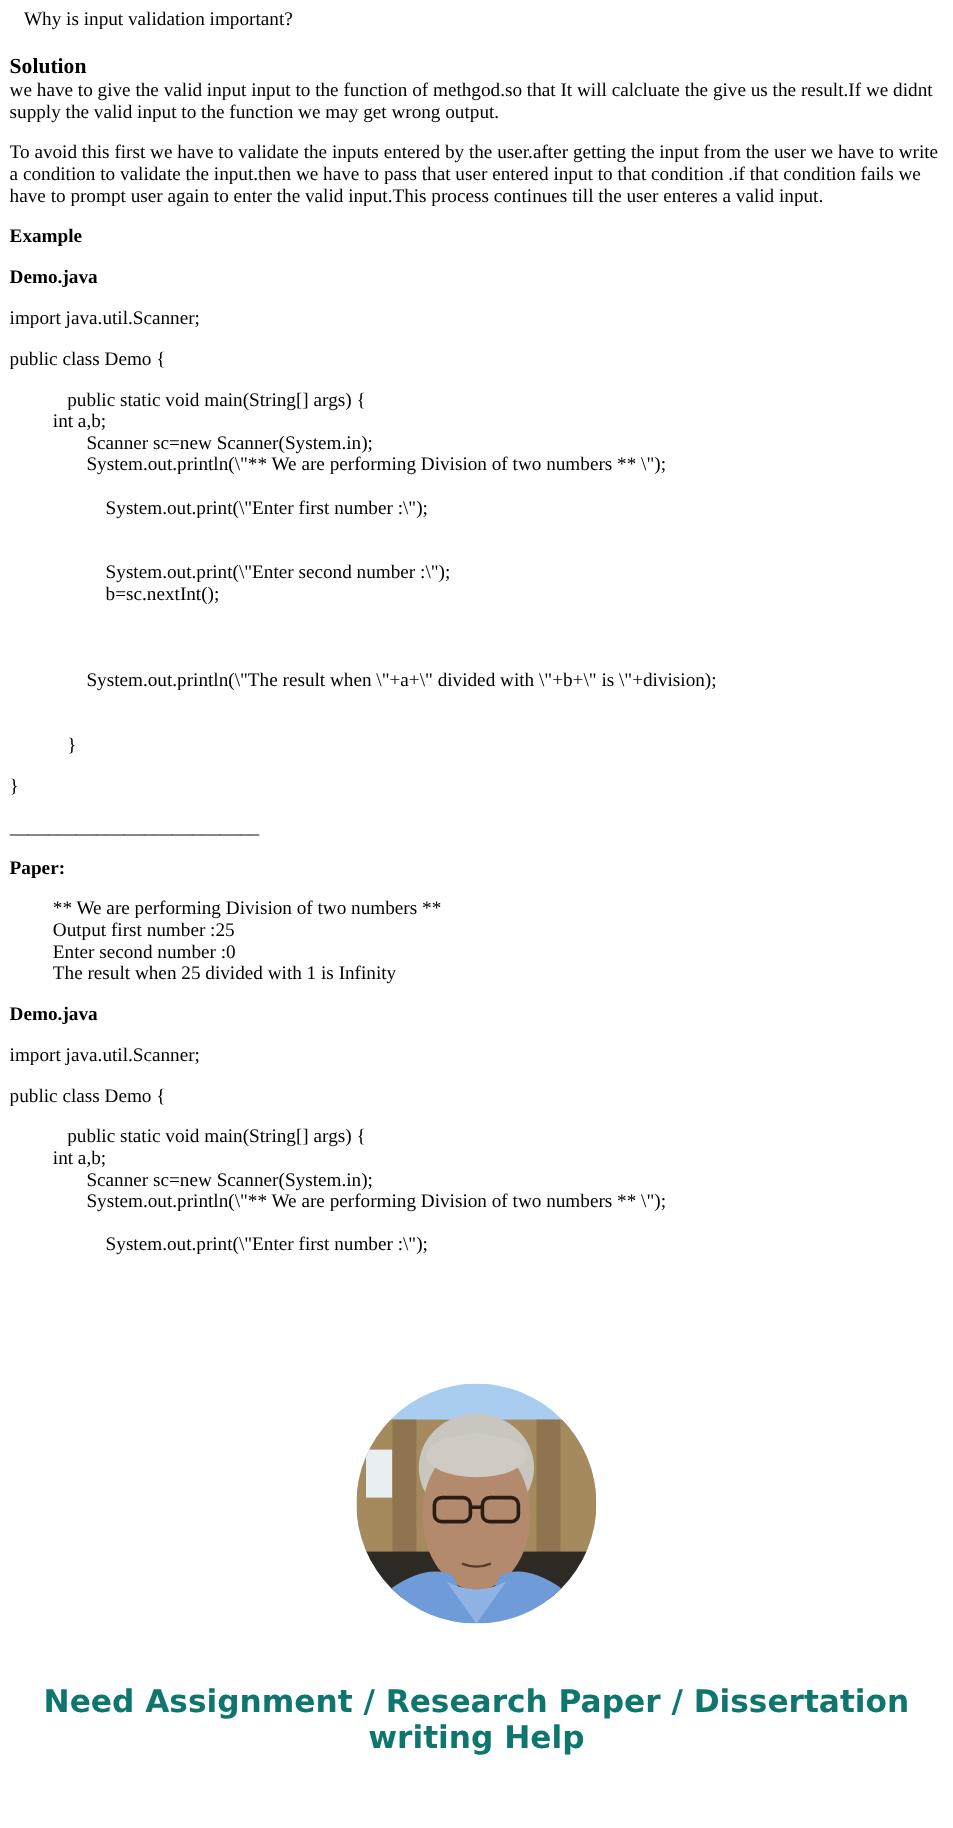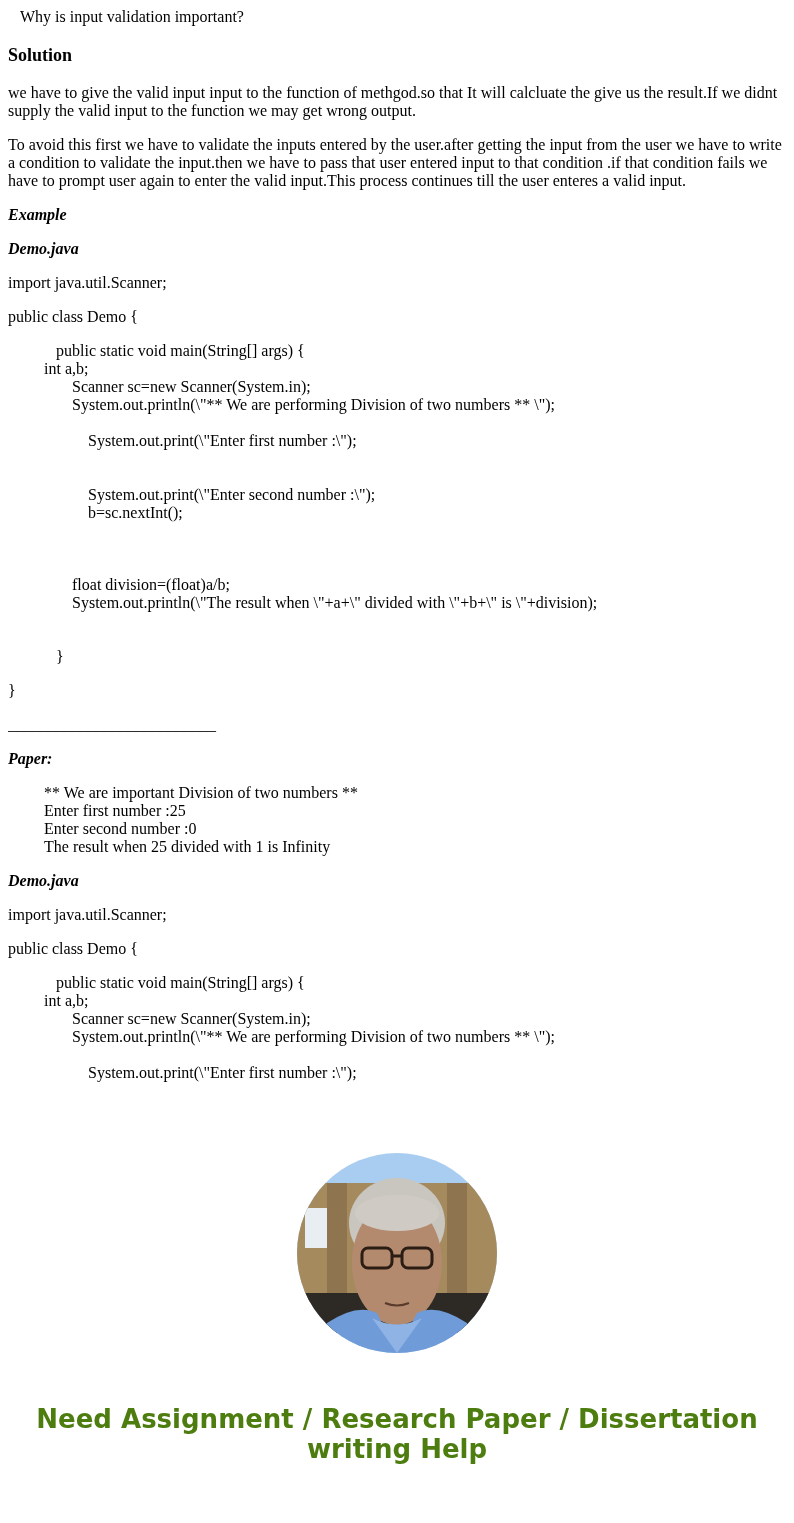--- a/index.html
+++ b/index.html
@@ -22,22 +22,22 @@
     overflow: hidden;
   }
   .question { margin: 8px 0 0 12px; }
   h3.solution-heading {
     font-size: 18px;
     font-weight: bold;
     line-height: 22px;
     margin: 18px 0 0 0;
   }
   p { margin: 16px 0 0 0; }
-  p.first { margin-top: 18px; }
-  .bold { font-weight: bold; font-style: italic; }
+  p.first { margin-top: 1px; }
+  .bold { font-weight: bold; }
   .code-line { white-space: pre; display: block; height: 18px; margin-left: 36px; }
   .rule { white-space: pre; }
   .avatar {
     position: absolute;
     left: 297px;
     top: 1153px;
     width: 200px;
     height: 200px;
     border-radius: 50%;
     overflow: hidden;
@@ -45,21 +45,21 @@
   .footer {
     position: absolute;
     left: 0;
     top: 1404px;
     width: 794px;
     text-align: center;
     font-family: "DejaVu Sans", sans-serif;
     font-weight: bold;
     font-size: 26px;
     line-height: 30px;
-    color: #4d7c0f;
+    color: #0f766e;
   }
   .footer div { display: block; }
 </style>
 </head>
 <body>
 
 <div class="content">
   <div class="question">Why is input validation important?</div>
   <h3 class="solution-heading">Solution</h3>
   <p class="first">we have to give the valid input input to the function of methgod.so that It will calcluate the give us the result.If we didnt supply the valid input to the function we may get wrong output.</p>
@@ -75,32 +75,31 @@
     <span class="code-line">       System.out.println(\"** We are performing Division of two numbers ** \");</span>
     <span class="code-line"></span>
     <span class="code-line">           System.out.print(\"Enter first number :\");</span>
     <span class="code-line"></span>
     <span class="code-line"></span>
     <span class="code-line">           System.out.print(\"Enter second number :\");</span>
     <span class="code-line">           b=sc.nextInt();</span>
     <span class="code-line"></span>
     <span class="code-line"></span>
     <span class="code-line"></span>
-    <span class="code-line">       float division=(float)a/b;</span>
     <span class="code-line">       System.out.println(\"The result when \"+a+\" divided with \"+b+\" is \"+division);</span>
     <span class="code-line"></span>
     <span class="code-line"></span>
     <span class="code-line">   }</span>
   </p>
   <p>}</p>
   <p class="rule">__________________________</p>
   <p class="bold">Paper:</p>
   <p>
-    <span class="code-line">** We are important Division of two numbers **</span>
-    <span class="code-line">Enter first number :25</span>
+    <span class="code-line">** We are performing Division of two numbers **</span>
+    <span class="code-line">Output first number :25</span>
     <span class="code-line">Enter second number :0</span>
     <span class="code-line">The result when 25 divided with 1 is Infinity</span>
   </p>
   <p class="bold">Demo.java</p>
   <p>import java.util.Scanner;</p>
   <p>public class Demo {</p>
   <p>
     <span class="code-line">   public static void main(String[] args) {</span>
     <span class="code-line">int a,b;</span>
     <span class="code-line">       Scanner sc=new Scanner(System.in);</span>

